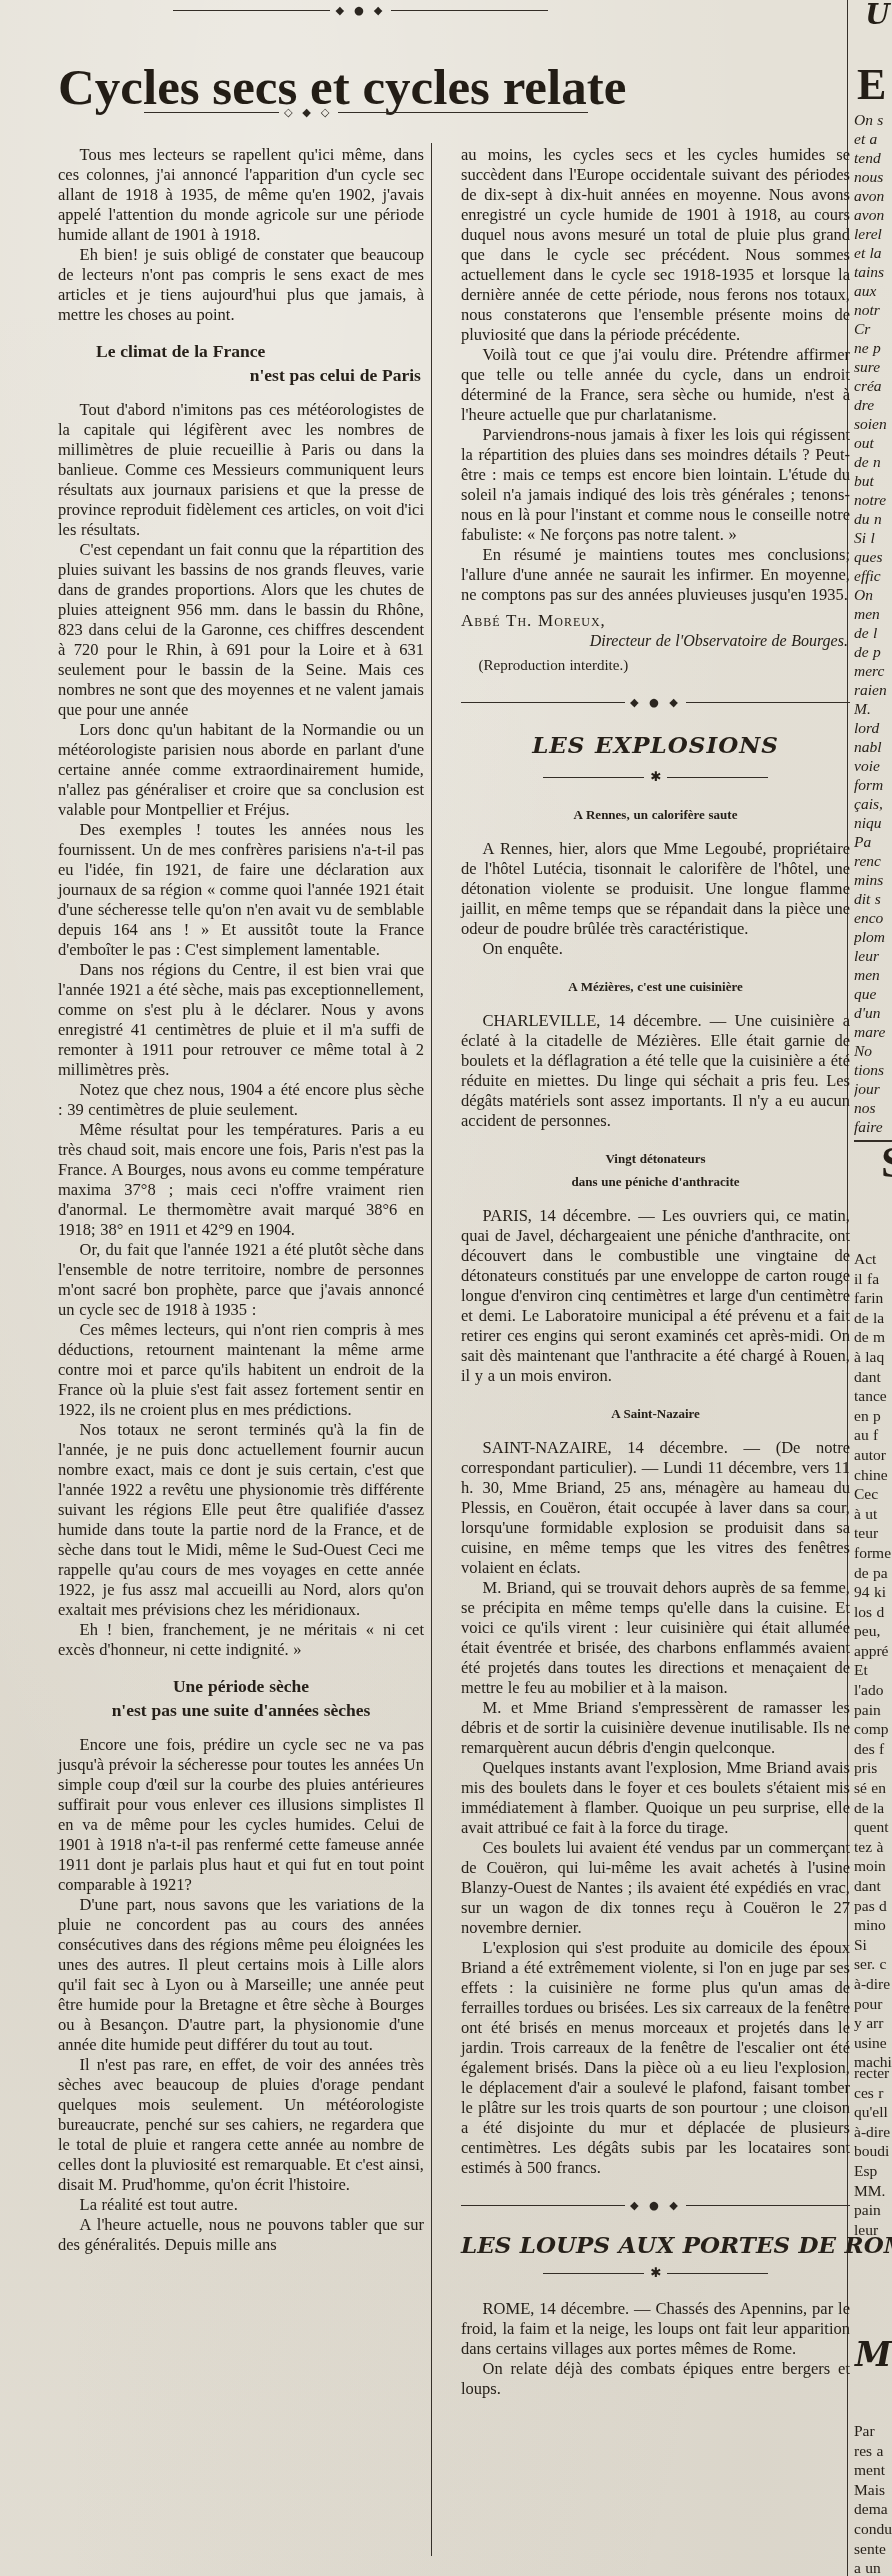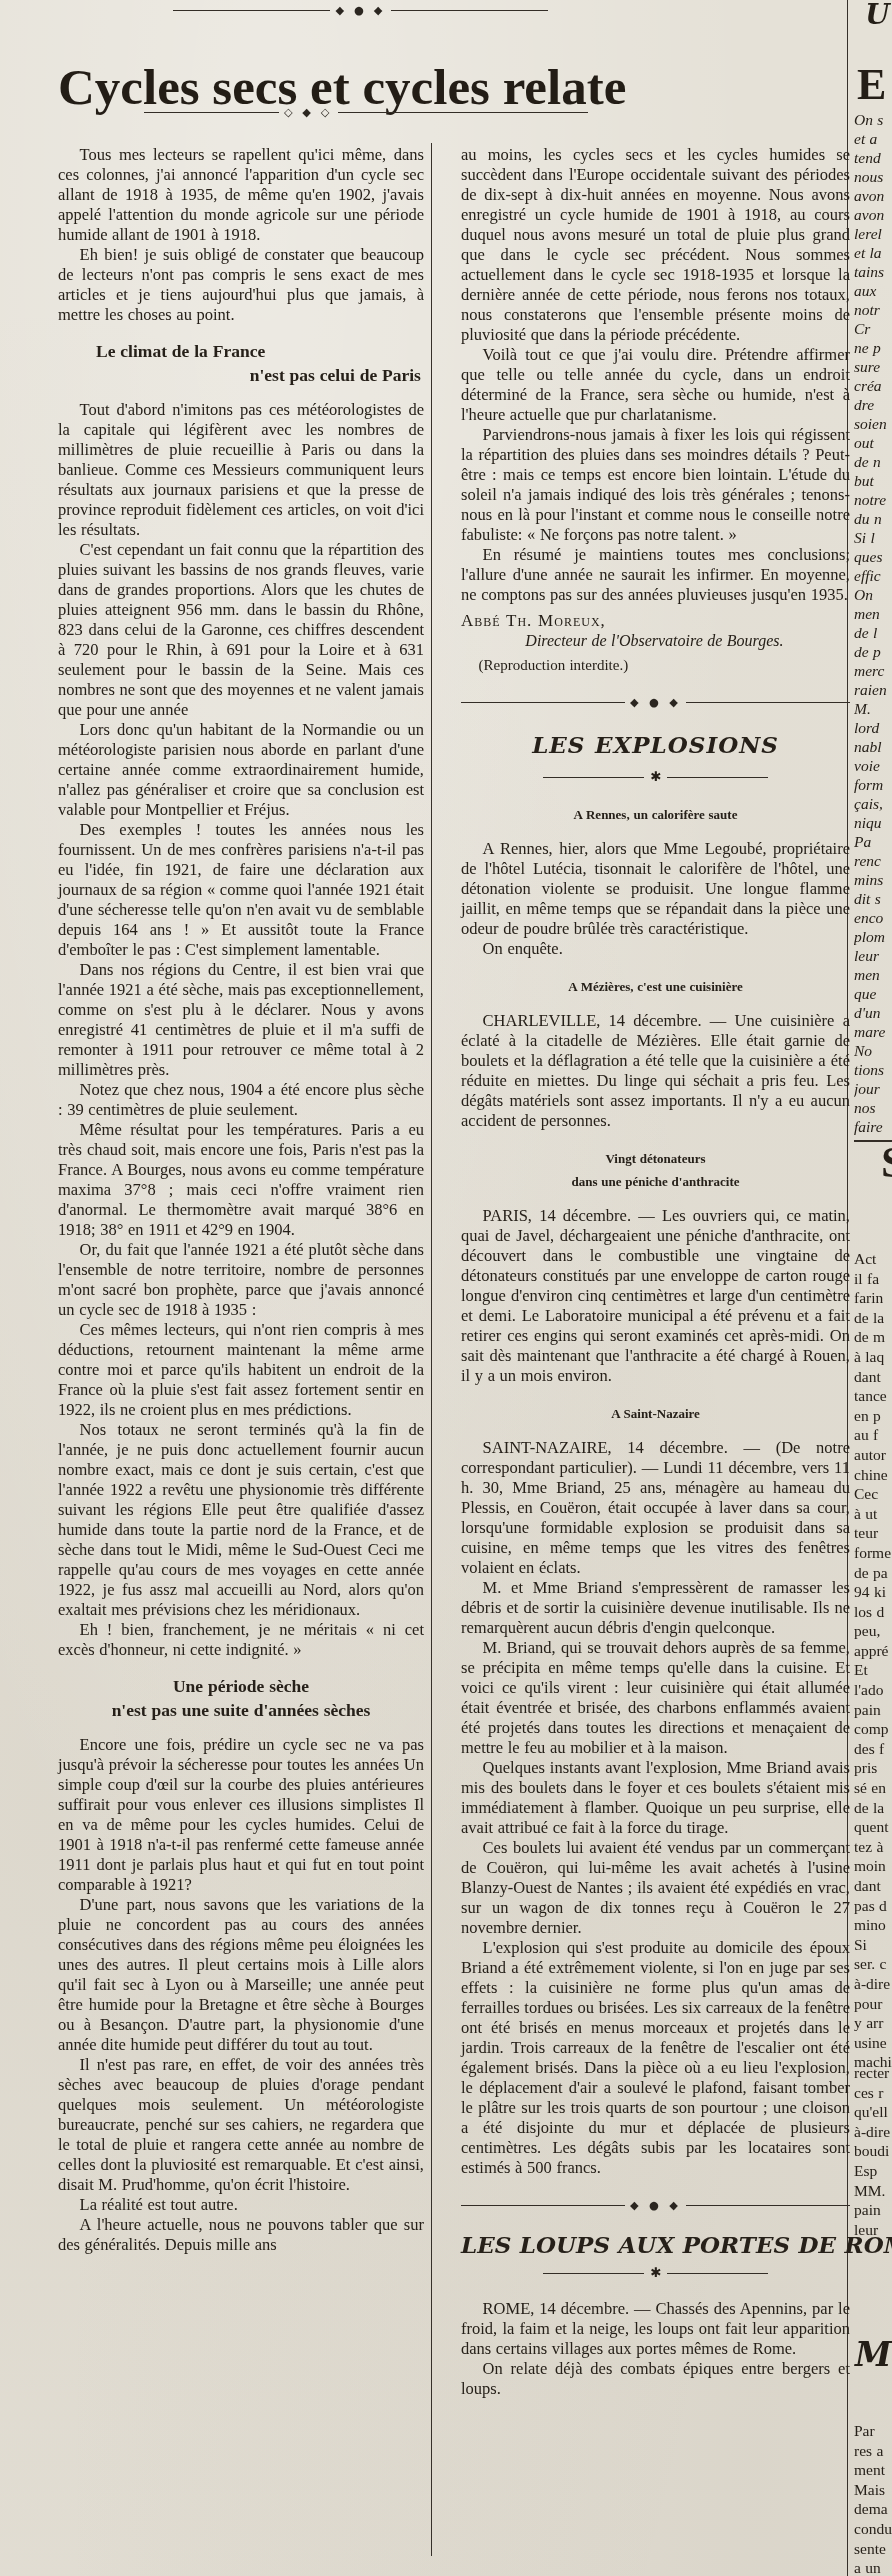--- a/index.html
+++ b/index.html
@@ -36,21 +36,21 @@
   .col-3{left:854px; top:0px; width:38px; height:2584px; overflow:hidden; text-align:left;}
   .para{margin:0; text-indent:21.6px;}
   .flow-cont .para:first-child{text-indent:0;}
   
   .subhead{font-weight:bold; font-size:17.5px; line-height:24px; margin:14.4px 0 12.4px; text-align:left;}
   .sub-l1{padding-left:38px;}
   .sub-l2{text-align:right; padding-right:3.1px;}
   .sub-c{text-align:center; padding:0;}
   
   .sig-name{margin-top:6.2px; text-align:left; font-variant:small-caps; letter-spacing:1px; font-size:17px;}
-  .sig-role{text-align:center; font-style:italic; font-size:16px; padding-right:2.1px;}
+  .sig-role{text-align:right; font-style:italic; font-size:16px; padding-right:2.1px;}
   .repro{font-size:15px; text-indent:17.5px; margin-top:4.1px; text-align:left;}
   .sect-orn{margin:17.5px 0 15.5px;}
   
   .big-head{font-family:"DejaVu Serif",serif; font-style:italic; font-weight:bold; text-align:center;
             font-size:23px; line-height:34px; letter-spacing:1px; margin:0; white-space:nowrap;}
   .star-rule{display:flex; align-items:center; width:58%; margin:5.2px auto 15.5px;}
   .star-rule .ln{flex:1; height:1px; background:#332d26;}
   .star-rule .st{padding:0 6.2px; font-size:13.4px; font-family:"DejaVu Sans",sans-serif;}
   .h3{font-weight:bold; text-align:center; font-size:13px; line-height:23px; margin:15.5px 0 13.4px;}
   .loups-head{font-family:"DejaVu Serif",serif; font-style:italic; font-weight:bold; font-size:23px; line-height:27px;
@@ -165,22 +165,22 @@
       <div>Vingt détonateurs</div>
       <div>dans une péniche d'anthracite</div>
     </div>
     <div>
         <p class="para">PARIS, 14 décembre. — Les ouvriers qui, ce matin, quai de Javel, déchargeaient une péniche d'anthracite, ont découvert dans le combustible une vingtaine de détonateurs constitués par une enveloppe de carton rouge longue d'environ cinq centimètres et large d'un centimètre et demi. Le Laboratoire municipal a été prévenu et a fait retirer ces engins qui seront examinés cet après-midi. On sait dès maintenant que l'anthracite a été chargé à Rouen, il y a un mois environ.</p>
       </div>
 
     <div class="h3">A Saint-Nazaire</div>
     <div>
         <p class="para">SAINT-NAZAIRE, 14 décembre. — (De notre correspondant particulier). — Lundi 11 décembre, vers 11 h. 30, Mme Briand, 25 ans, ménagère au hameau du Plessis, en Couëron, était occupée à laver dans sa cour, lorsqu'une formidable explosion se produisit dans sa cuisine, en même temps que les vitres des fenêtres volaient en éclats.</p>
+        <p class="para">M. Briand, qui se trouvait dehors auprès de sa femme, se précipita en même temps qu'elle dans la cuisine. Et voici ce qu'ils virent : leur cuisinière qui était allumée était éventrée et brisée, des charbons enflammés avaient été projetés dans toutes les directions et menaçaient de mettre le feu au mobilier et à la maison.</p>
         <p class="para">M. et Mme Briand s'empressèrent de ramasser les débris et de sortir la cuisinière devenue inutilisable. Ils ne remarquèrent aucun débris d'engin quelconque.</p>
-        <p class="para">M. Briand, qui se trouvait dehors auprès de sa femme, se précipita en même temps qu'elle dans la cuisine. Et voici ce qu'ils virent : leur cuisinière qui était allumée était éventrée et brisée, des charbons enflammés avaient été projetés dans toutes les directions et menaçaient de mettre le feu au mobilier et à la maison.</p>
         <p class="para">Quelques instants avant l'explosion, Mme Briand avais mis des boulets dans le foyer et ces boulets s'étaient mis immédiatement à flamber. Quoique un peu surprise, elle avait attribué ce fait à la force du tirage.</p>
         <p class="para">Ces boulets lui avaient été vendus par un commerçant de Couëron, qui lui-même les avait achetés à l'usine Blanzy-Ouest de Nantes ; ils avaient été expédiés en vrac, sur un wagon de dix tonnes reçu à Couëron le 27 novembre dernier.</p>
         <p class="para">L'explosion qui s'est produite au domicile des époux Briand a été extrêmement violente, si l'on en juge par ses effets : la cuisinière ne forme plus qu'un amas de ferrailles tordues ou brisées. Les six carreaux de la fenêtre ont été brisés en menus morceaux et projetés dans le jardin. Trois carreaux de la fenêtre de l'escalier ont été également brisés. Dans la pièce où a eu lieu l'explosion, le déplacement d'air a soulevé le plafond, faisant tomber le plâtre sur les trois quarts de son pourtour ; une cloison a été disjointe du mur et déplacée de plusieurs centimètres. Les dégâts subis par les locataires sont estimés à 500 francs.</p>
       </div>
 
     <div class="orn sect-orn">
       <span class="ln"></span>
       <span class="gems">◆ ● ◆</span>
       <span class="ln"></span>
     </div>

